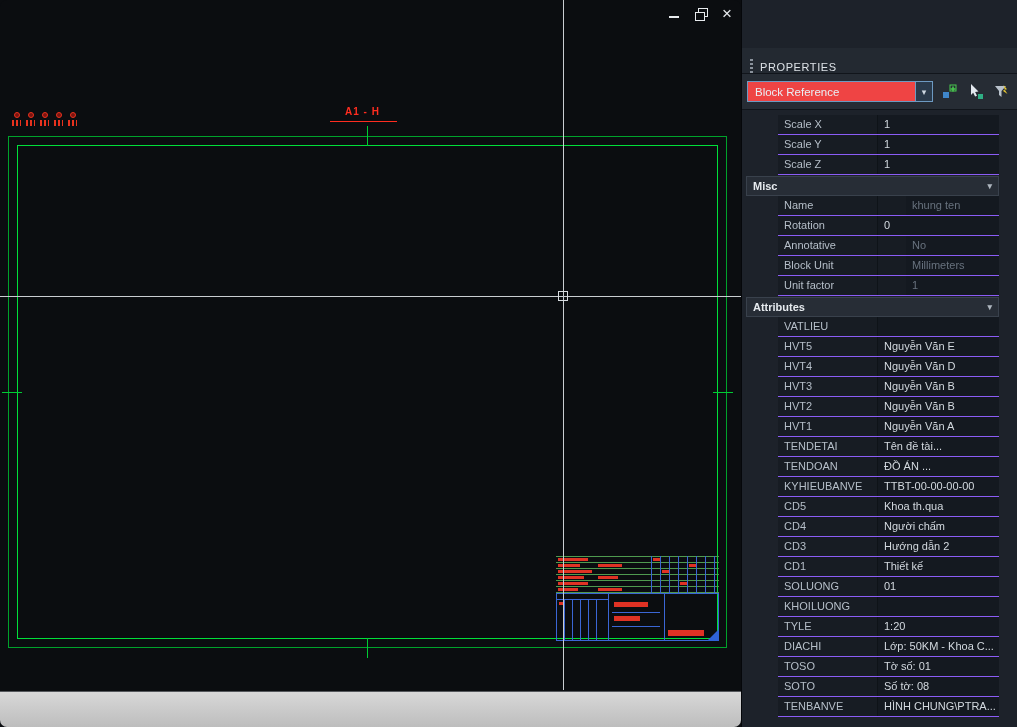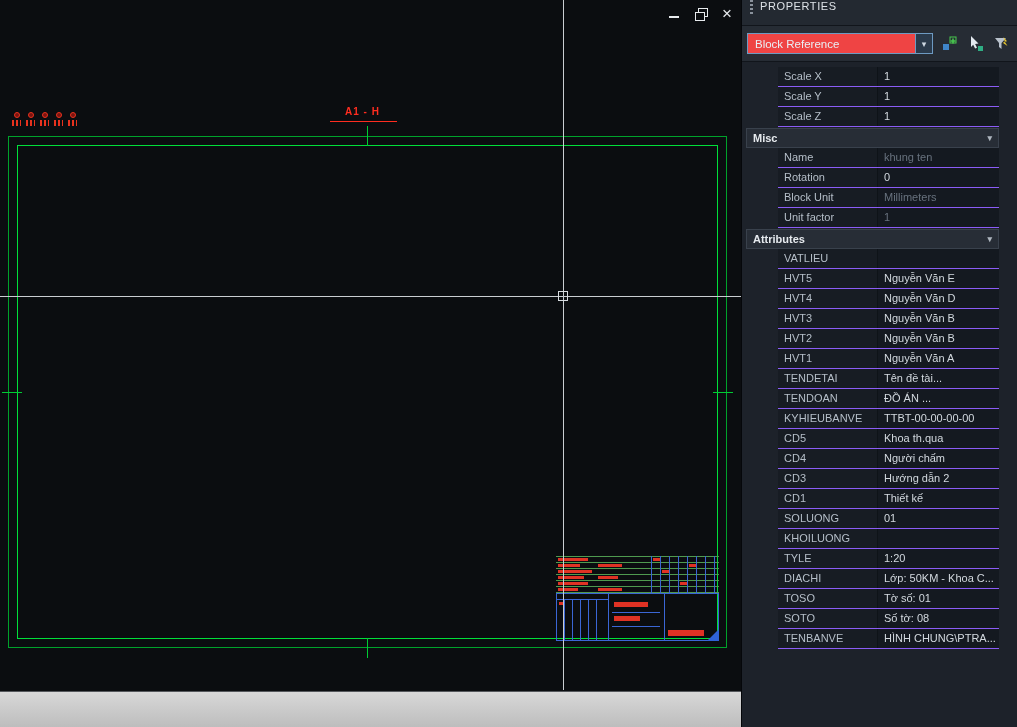--- a/index.html
+++ b/index.html
@@ -1,20 +1,20 @@
 <!DOCTYPE html>
 <html><head>
 <meta charset="utf-8">
 <style>
   * { box-sizing: border-box; }
   body { margin:0; background:#000; font-family:"Liberation Sans", sans-serif; }
   .app { position:relative; width:1017px; height:727px; display:flex; overflow:hidden; background:#0b0d10; }
 
   
-  .canvas { position:relative; width:741px; height:727px; background:#0b0d10; overflow:hidden; }
+  .canvas { position:relative; width:741px; height:727px; background:#0b0d10; overflow:hidden;border-radius:7px; }
 
   .win-controls { position:absolute; top:8px; right:6px; display:flex; gap:14px; z-index:9; }
   .wc { position:relative; width:13px; height:13px; cursor:default; }
   .wc-min::after { content:""; position:absolute; left:1px; right:2px; top:8px; height:2px; background:#e7eaed; }
   .wc-restore::before { content:""; position:absolute; right:0; top:0; width:8px; height:7px; border:1px solid #e7eaed; }
   .wc-restore::after { content:""; position:absolute; left:0; bottom:0; width:8px; height:7px; border:1px solid #e7eaed; background:#0b0d10; }
   .wc-close::after { content:"×"; position:absolute; left:0; top:-3px; font-size:17px; line-height:17px; color:#e7eaed; }
 
   
   .frame-outer { position:absolute; left:8px; top:136px; width:719px; height:512px; border:1px solid #00a22b; }
@@ -38,38 +38,38 @@
   .crosshair-h { position:absolute; left:0; top:296px; width:741px; height:1px; background:#c9cdd1; z-index:6; }
   .pickbox { position:absolute; left:558px; top:291px; width:10px; height:10px; border:1px solid #d8dce0; z-index:7; }
 
   .titleblock { position:absolute; left:556px; top:556px; z-index:2; }
 
   .bottom-bar { position:absolute; left:0; bottom:0; width:741px; height:36px;
     background:linear-gradient(#d8d8d8,#bdbdbd); border-top:1px solid #55585c; z-index:5; }
 
   
   .panel { width:276px; height:727px; background:#1d222a; border-left:1px solid #05070a; display:flex; flex-direction:column; font-size:11px; color:#c6cdd5; }
-  .panel-header { height:26px; flex:0 0 26px; display:flex; align-items:flex-start; gap:7px; padding:0 8px; background:#232931; border-bottom:1px solid #11151b; }
+  .panel-header { height:26px; flex:0 0 26px; display:flex; align-items:flex-end; gap:7px; padding:0 8px; background:#232931; border-bottom:1px solid #11151b;margin-top:48px; }
   .grip { width:3px; height:14px; background:repeating-linear-gradient(#8a929c 0 2px, transparent 2px 4px); }
   .panel-title { color:#dde2e7; font-size:11px; letter-spacing:0.6px; }
 
   .panel-toolbar { height:36px; flex:0 0 36px; display:flex; align-items:center; gap:6px; padding:0 6px 0 5px; background:#262c34; border-bottom:1px solid #11151b; }
   .type-select { flex:1; height:21px; background:#ef4444; border:1px solid #6d9ac2; display:flex; align-items:stretch; color:#e9eff5; cursor:default; }
   .type-select .tlabel { flex:1; display:flex; align-items:center; padding:0 7px; font-size:11.5px; white-space:nowrap; overflow:hidden; }
   .type-select .dd { width:17px; border-left:1px solid #6d9ac2; background:#2a3a4b; display:flex; align-items:center; justify-content:center; color:#cdd8e2; font-size:9px; }
   .tool-icon { width:20px; height:20px; display:flex; align-items:center; justify-content:center; }
 
   .rows { flex:1; overflow:hidden; padding-top:5px; background:#1d222a; }
   .psection { height:20px; margin:1px 18px 0 4px; display:flex; align-items:center; justify-content:space-between; padding:0 6px;
     background:#272d36; border:1px solid #39414c; font-weight:bold; color:#e6eaee;gap:8px; }
   .psection .chev { color:#aeb6bf; font-size:9px; }
   .prow { display:flex; height:20px; margin:0 18px 0 36px; border-bottom:1px solid #8b5cf6; background:#171c23; }
   .plabel { width:100px; flex:0 0 100px; padding:3px 6px 0; color:#b6bfc9; border-right:1px solid #0e1318; white-space:nowrap; overflow:hidden; }
   .pvalue { flex:1; padding:3px 6px 0; color:#d3d9df; background:#141920; white-space:nowrap; overflow:hidden; }
-  .pvalue.muted { color:#68727e; }
+  .pvalue.muted { color:#68727e;margin-left:28px; }
 </style>
 </head>
 <body>
 
 <div class="app">
 
   <div class="canvas">
 
     <div class="win-controls">
       <span class="wc wc-min"></span>
@@ -211,20 +211,24 @@
         </div>
         <div class="prow">
           <div class="plabel">Name</div>
           <div class="pvalue muted">khung ten</div>
         </div>
         <div class="prow">
           <div class="plabel">Rotation</div>
           <div class="pvalue">0</div>
         </div>
         <div class="prow">
+          <div class="plabel">Annotative</div>
+          <div class="pvalue muted">No</div>
+        </div>
+        <div class="prow">
           <div class="plabel">Block Unit</div>
           <div class="pvalue muted">Millimeters</div>
         </div>
         <div class="prow">
           <div class="plabel">Unit factor</div>
           <div class="pvalue muted">1</div>
         </div>
         <div class="psection">
           <span>Attributes</span>
           <span class="chev">▾</span>

